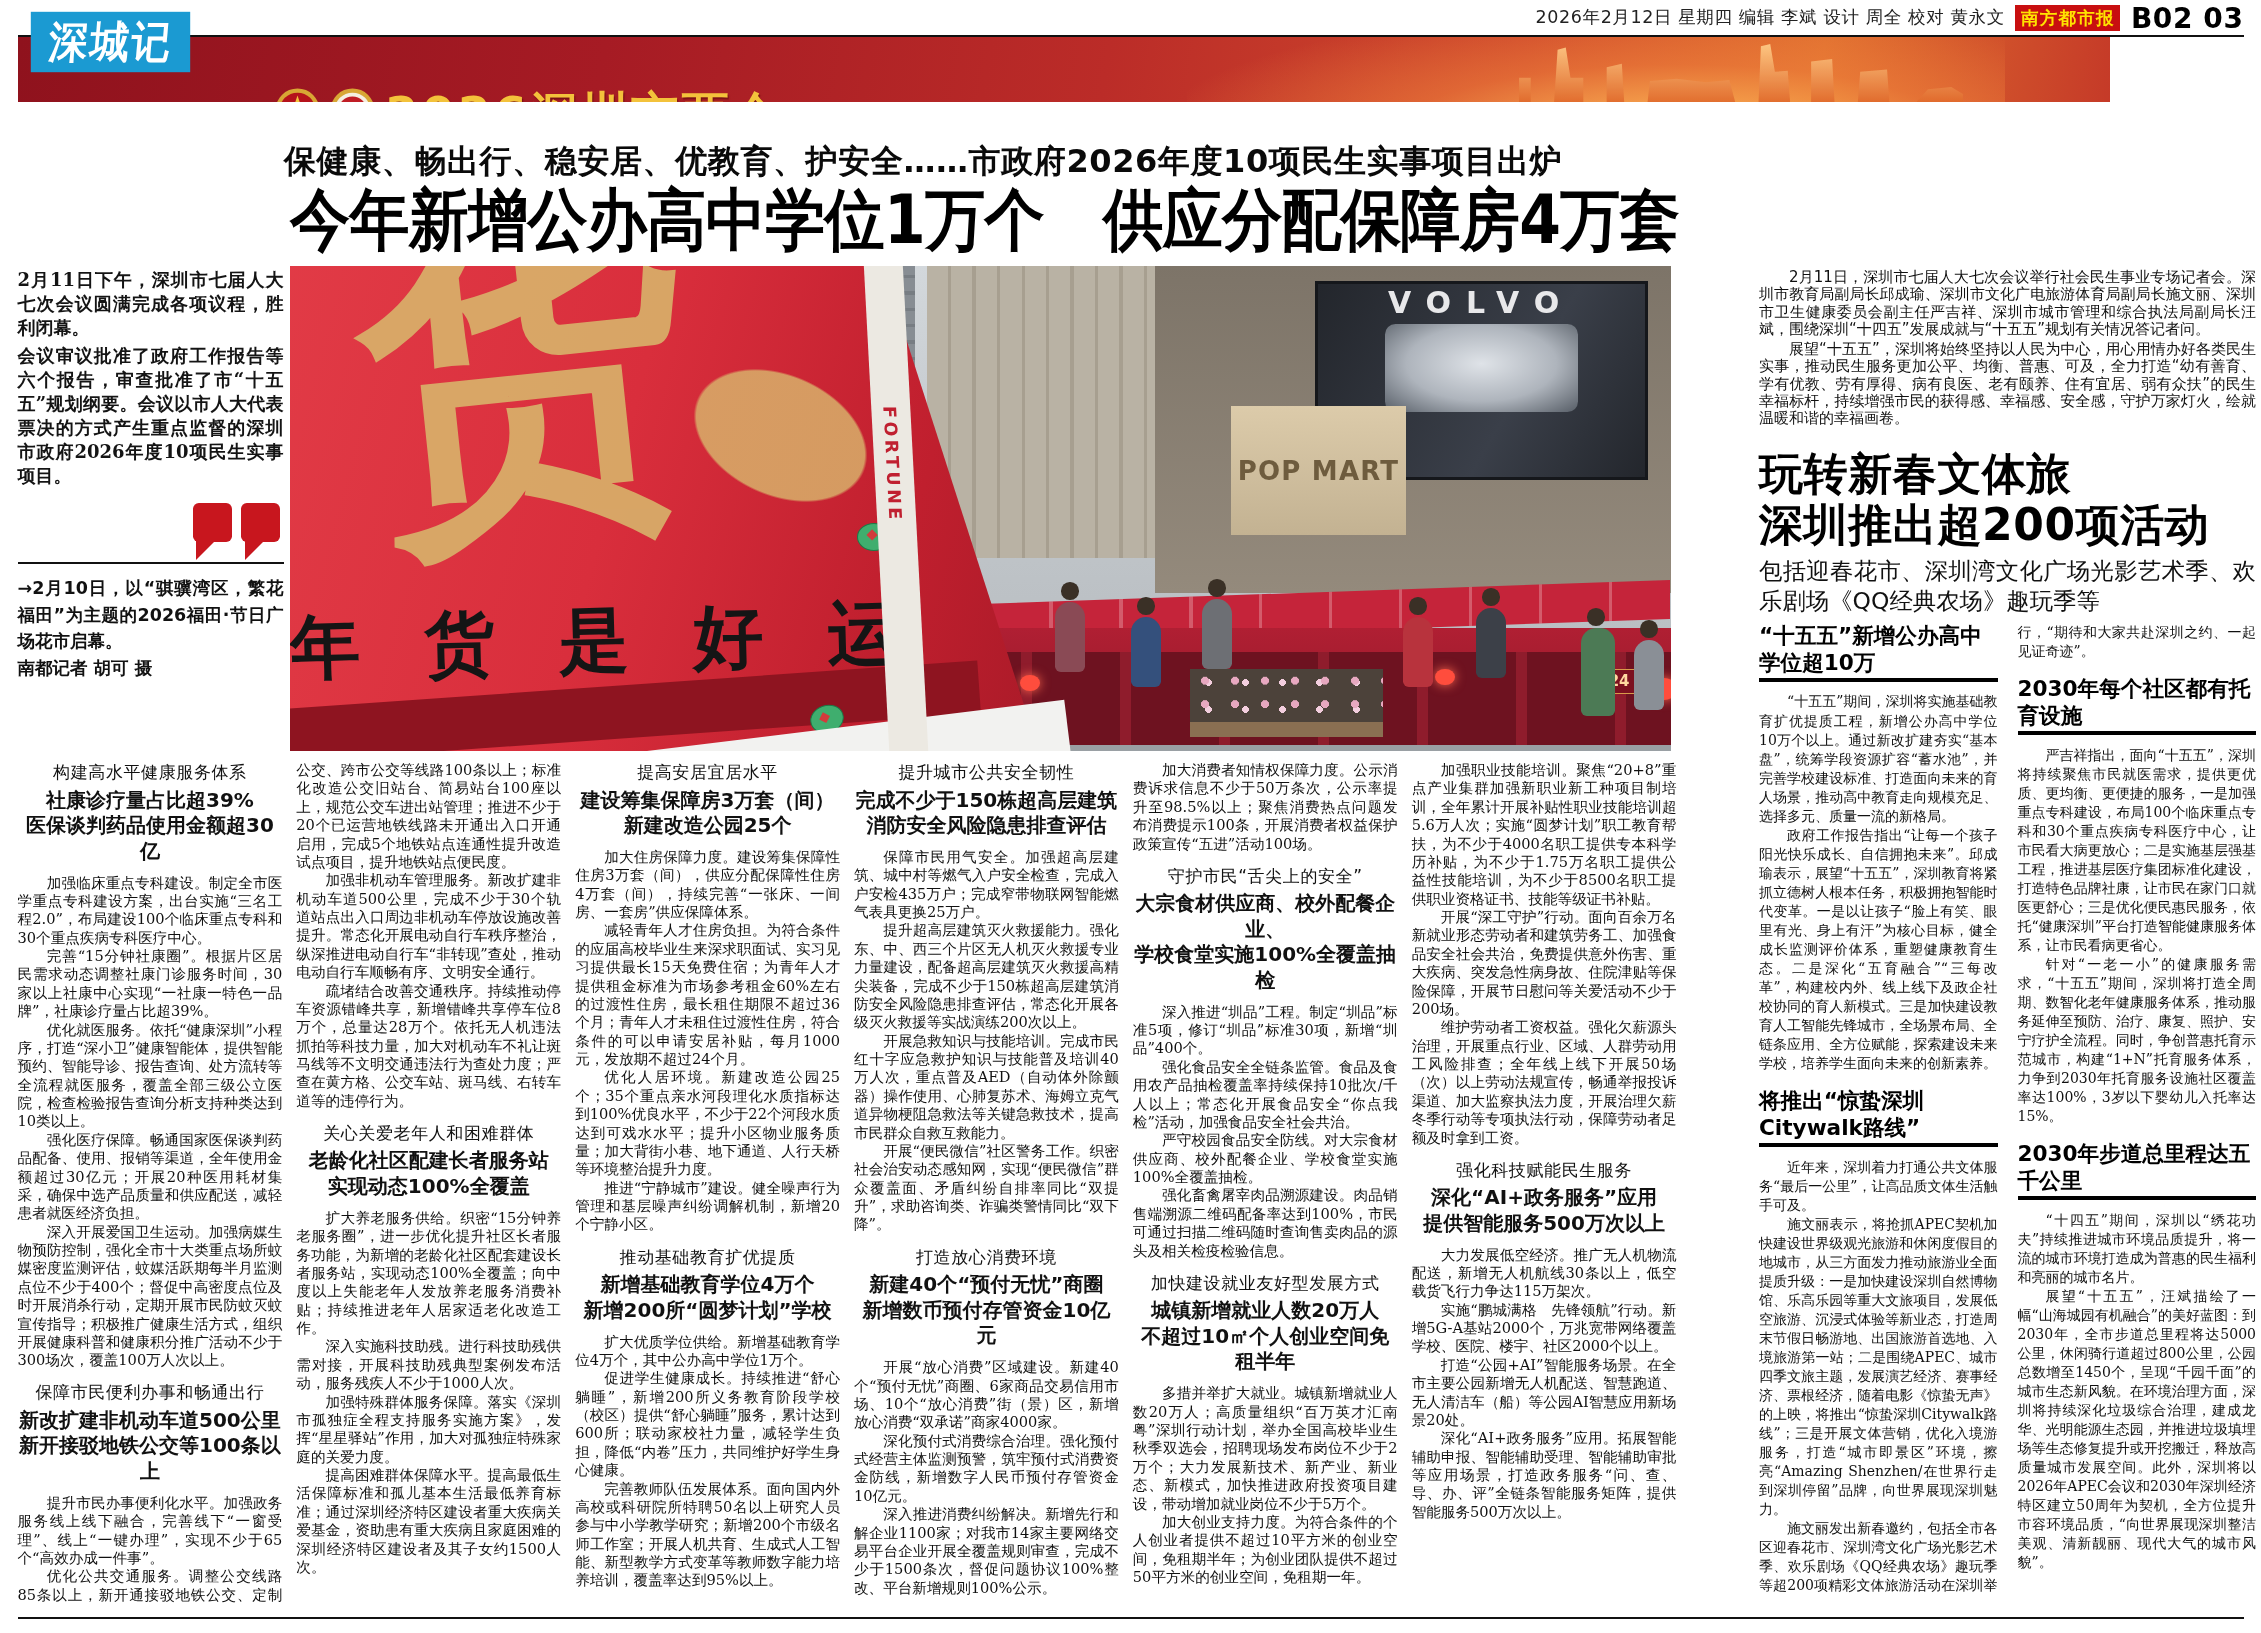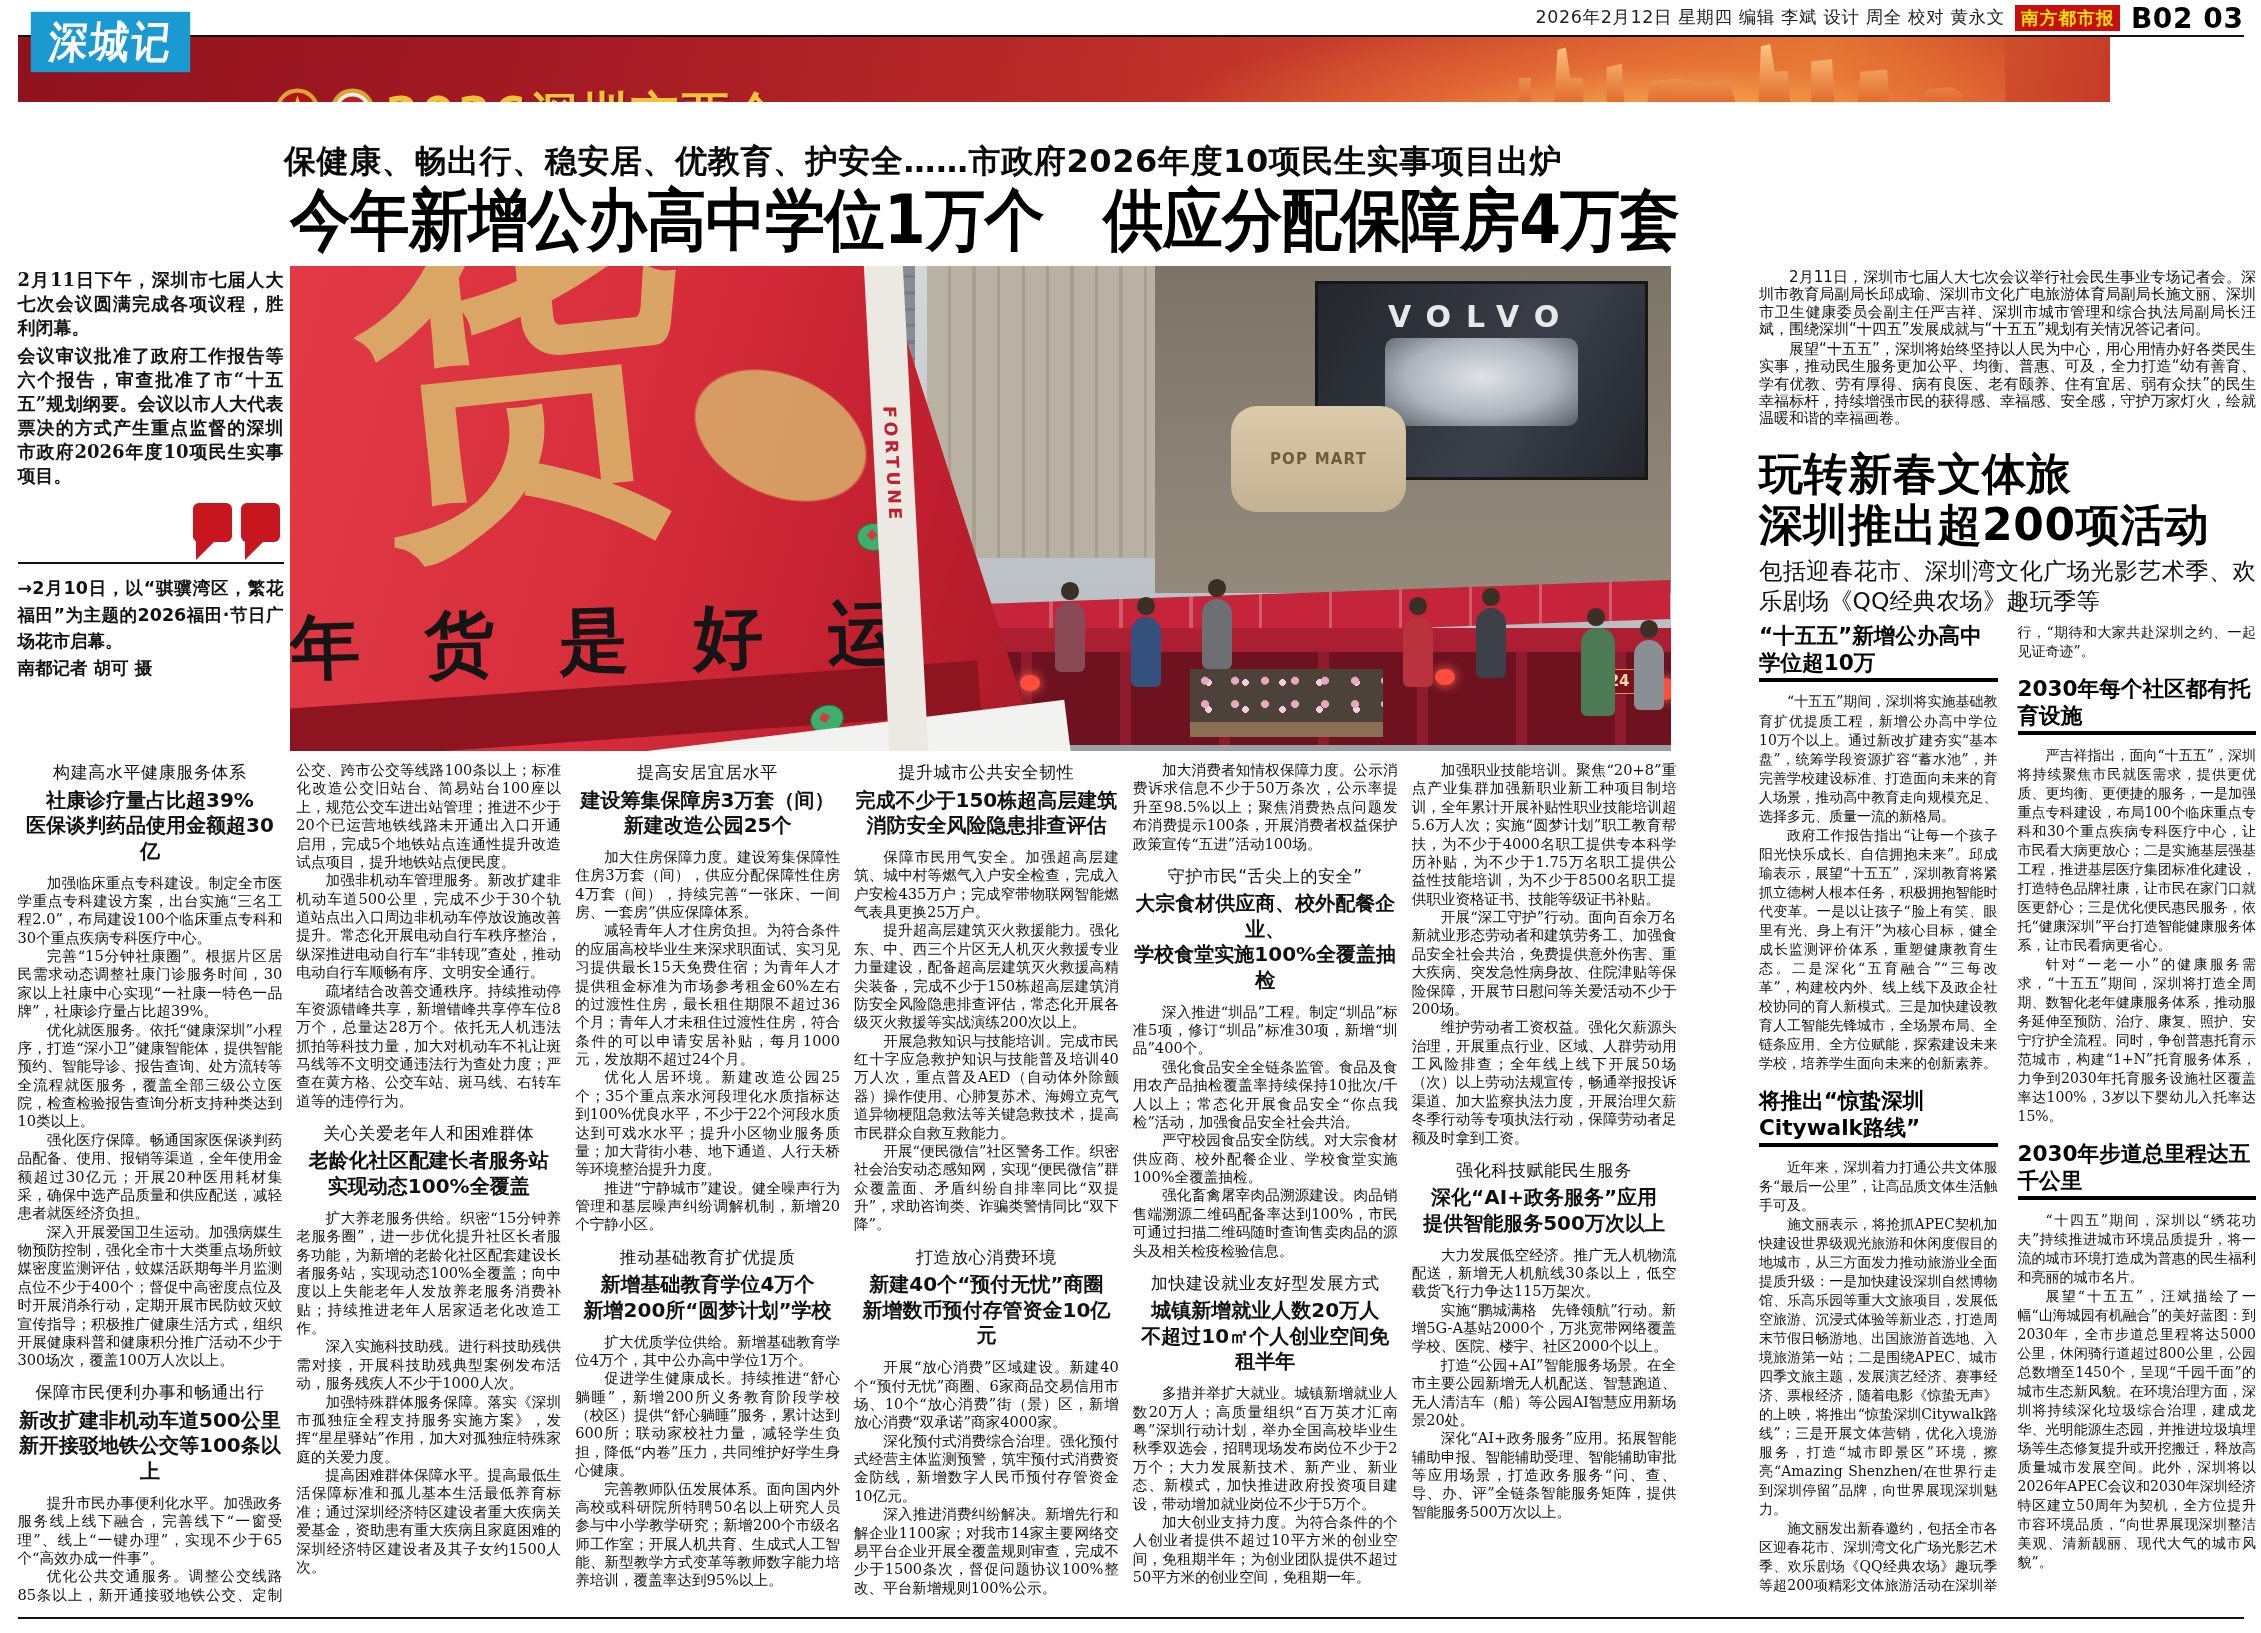--- a/index.html
+++ b/index.html
@@ -45,24 +45,24 @@
   
   .photo{position:absolute;left:290px;top:266px;width:1381px;height:485px;overflow:hidden;background:#c9ced2;}
   .ph-sky{position:absolute;left:0;top:0;width:100%;height:100%;background:linear-gradient(#d3d8dc 0%,#c2c7cb 45%,#b4b9bd 100%);}
   .ph-bldg{position:absolute;background:repeating-linear-gradient(0deg,#9aa0a6 0 15px,#8a9096 15px 18.7px);}
   .ph-bldg.b1{left:374px;top:0;width:99px;height:327px;}
   .ph-bldg.b2{left:485px;top:0;width:140px;height:304px;background:repeating-linear-gradient(0deg,#878d93 0 13px,#777d83 13px 16.4px);}
   .ph-bldg.b3{left:637px;top:0;width:245px;height:292px;background:repeating-linear-gradient(90deg,#b9b2a4 0 21px,#a79f90 21px 24.5px);}
   .ph-mall{position:absolute;left:865px;top:0;width:516px;height:327px;background:linear-gradient(#7d7468,#948a7c);}
   .ph-volvo{position:absolute;right:23.4px;top:14.6px;width:327px;height:193px;background:linear-gradient(120deg,#23262c,#3a3f49 60%,#23262c);
     display:flex;flex-direction:column;align-items:center;justify-content:flex-start;gap:4.7px;border:3.5px solid #15171b;}
-  .ph-volvo .vtxt{margin-top:15px;color:#e8e8ea;font-size:30px;font-weight:600;letter-spacing:15px;}
+  .ph-volvo .vtxt{margin-top:1px;color:#e8e8ea;font-size:30px;font-weight:600;letter-spacing:15px;}
   .ph-volvo .car{width:193px;height:88px;background:radial-gradient(ellipse at 50% 45%,#dfe3e8 0%,#aeb4bc 55%,#565d66 100%);border-radius:10.5px;}
-  .ph-pop{position:absolute;left:941px;top:140px;width:175px;height:106px;background:linear-gradient(#dccbaa,#c3b292);
-    display:flex;align-items:center;justify-content:center;color:#6e5c3e;font-weight:900;font-size:15px;letter-spacing:1.2px;border-radius:26px;}
+  .ph-pop{position:absolute;left:941px;top:140px;width:175px;height:129px;background:linear-gradient(#dccbaa,#c3b292);
+    display:flex;align-items:center;justify-content:center;color:#6e5c3e;font-weight:900;font-size:26px;letter-spacing:1.2px;}
   .ph-signrow{position:absolute;left:689px;top:326px;width:691px;height:39px;background:#c5243a;
     background-image:repeating-linear-gradient(90deg,rgba(255,255,255,.25) 0 3.5px,transparent 3.5px 70px);transform:skewY(-2deg);}
   .ph-awning{position:absolute;left:643px;top:362px;width:738px;height:123px;background:linear-gradient(#b01f33,#8f1827);}
   .ph-stalls{position:absolute;left:643px;top:386px;width:738px;height:99px;
     background:repeating-linear-gradient(90deg,#6e1220 0 88px,#8f1c2c 88px 99px);}
   .ph-lantern{position:absolute;width:20px;height:16.4px;background:#ff4d3d;border-radius:50%;box-shadow:0 0 10.5px #ff6a50;}
   .ph-year-sign{position:absolute;left:1291px;top:403px;color:#ffd9a0;background:#7c1120;border:1.8px solid #d79b4a;
     font-size:15px;font-weight:700;padding:2.3px 5.8px;}
   .ph-pave{position:absolute;left:327px;top:479px;width:1053px;height:93px;transform:skewX(-28deg);
     background:#9aa0a4;background-image:radial-gradient(circle 15px,#d8dbdd 60%,transparent 62%);background-size:64px 53px;}

